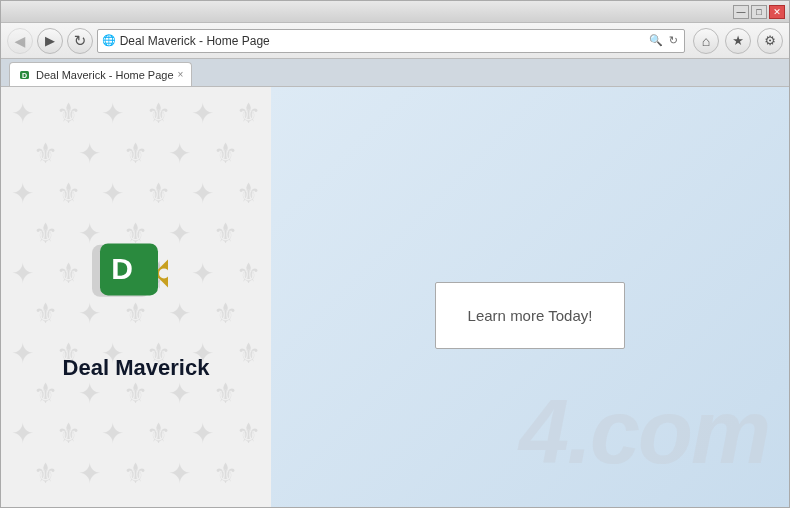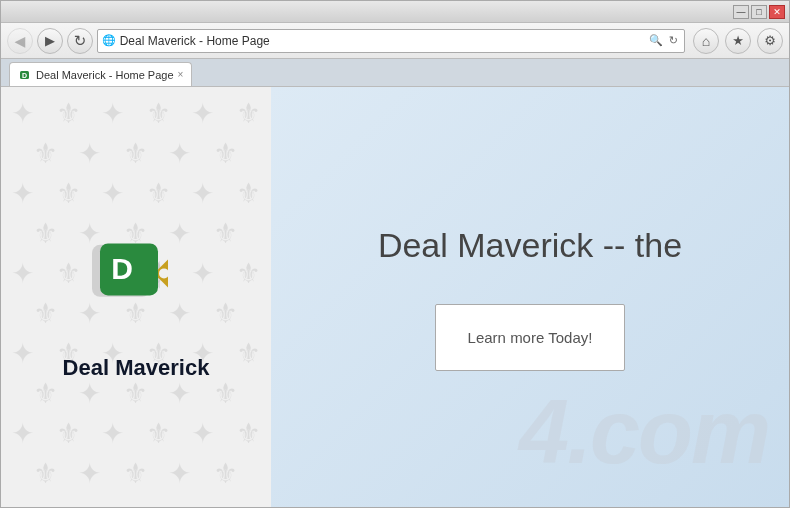--- a/index.html
+++ b/index.html
@@ -362,20 +362,19 @@
       </div>
     </div>
 
     <div class="right-panel">
 
       <div class="watermark-text">
         <span>4.com</span>
       </div>
 
       <div class="main-headline">
-        <div>Deal Maverick -- the</div>
       </div>
 
       <button class="learn-btn">Learn more Today!</button>
     </div>
 
   </div>
 </div>
 
 </body></html>

